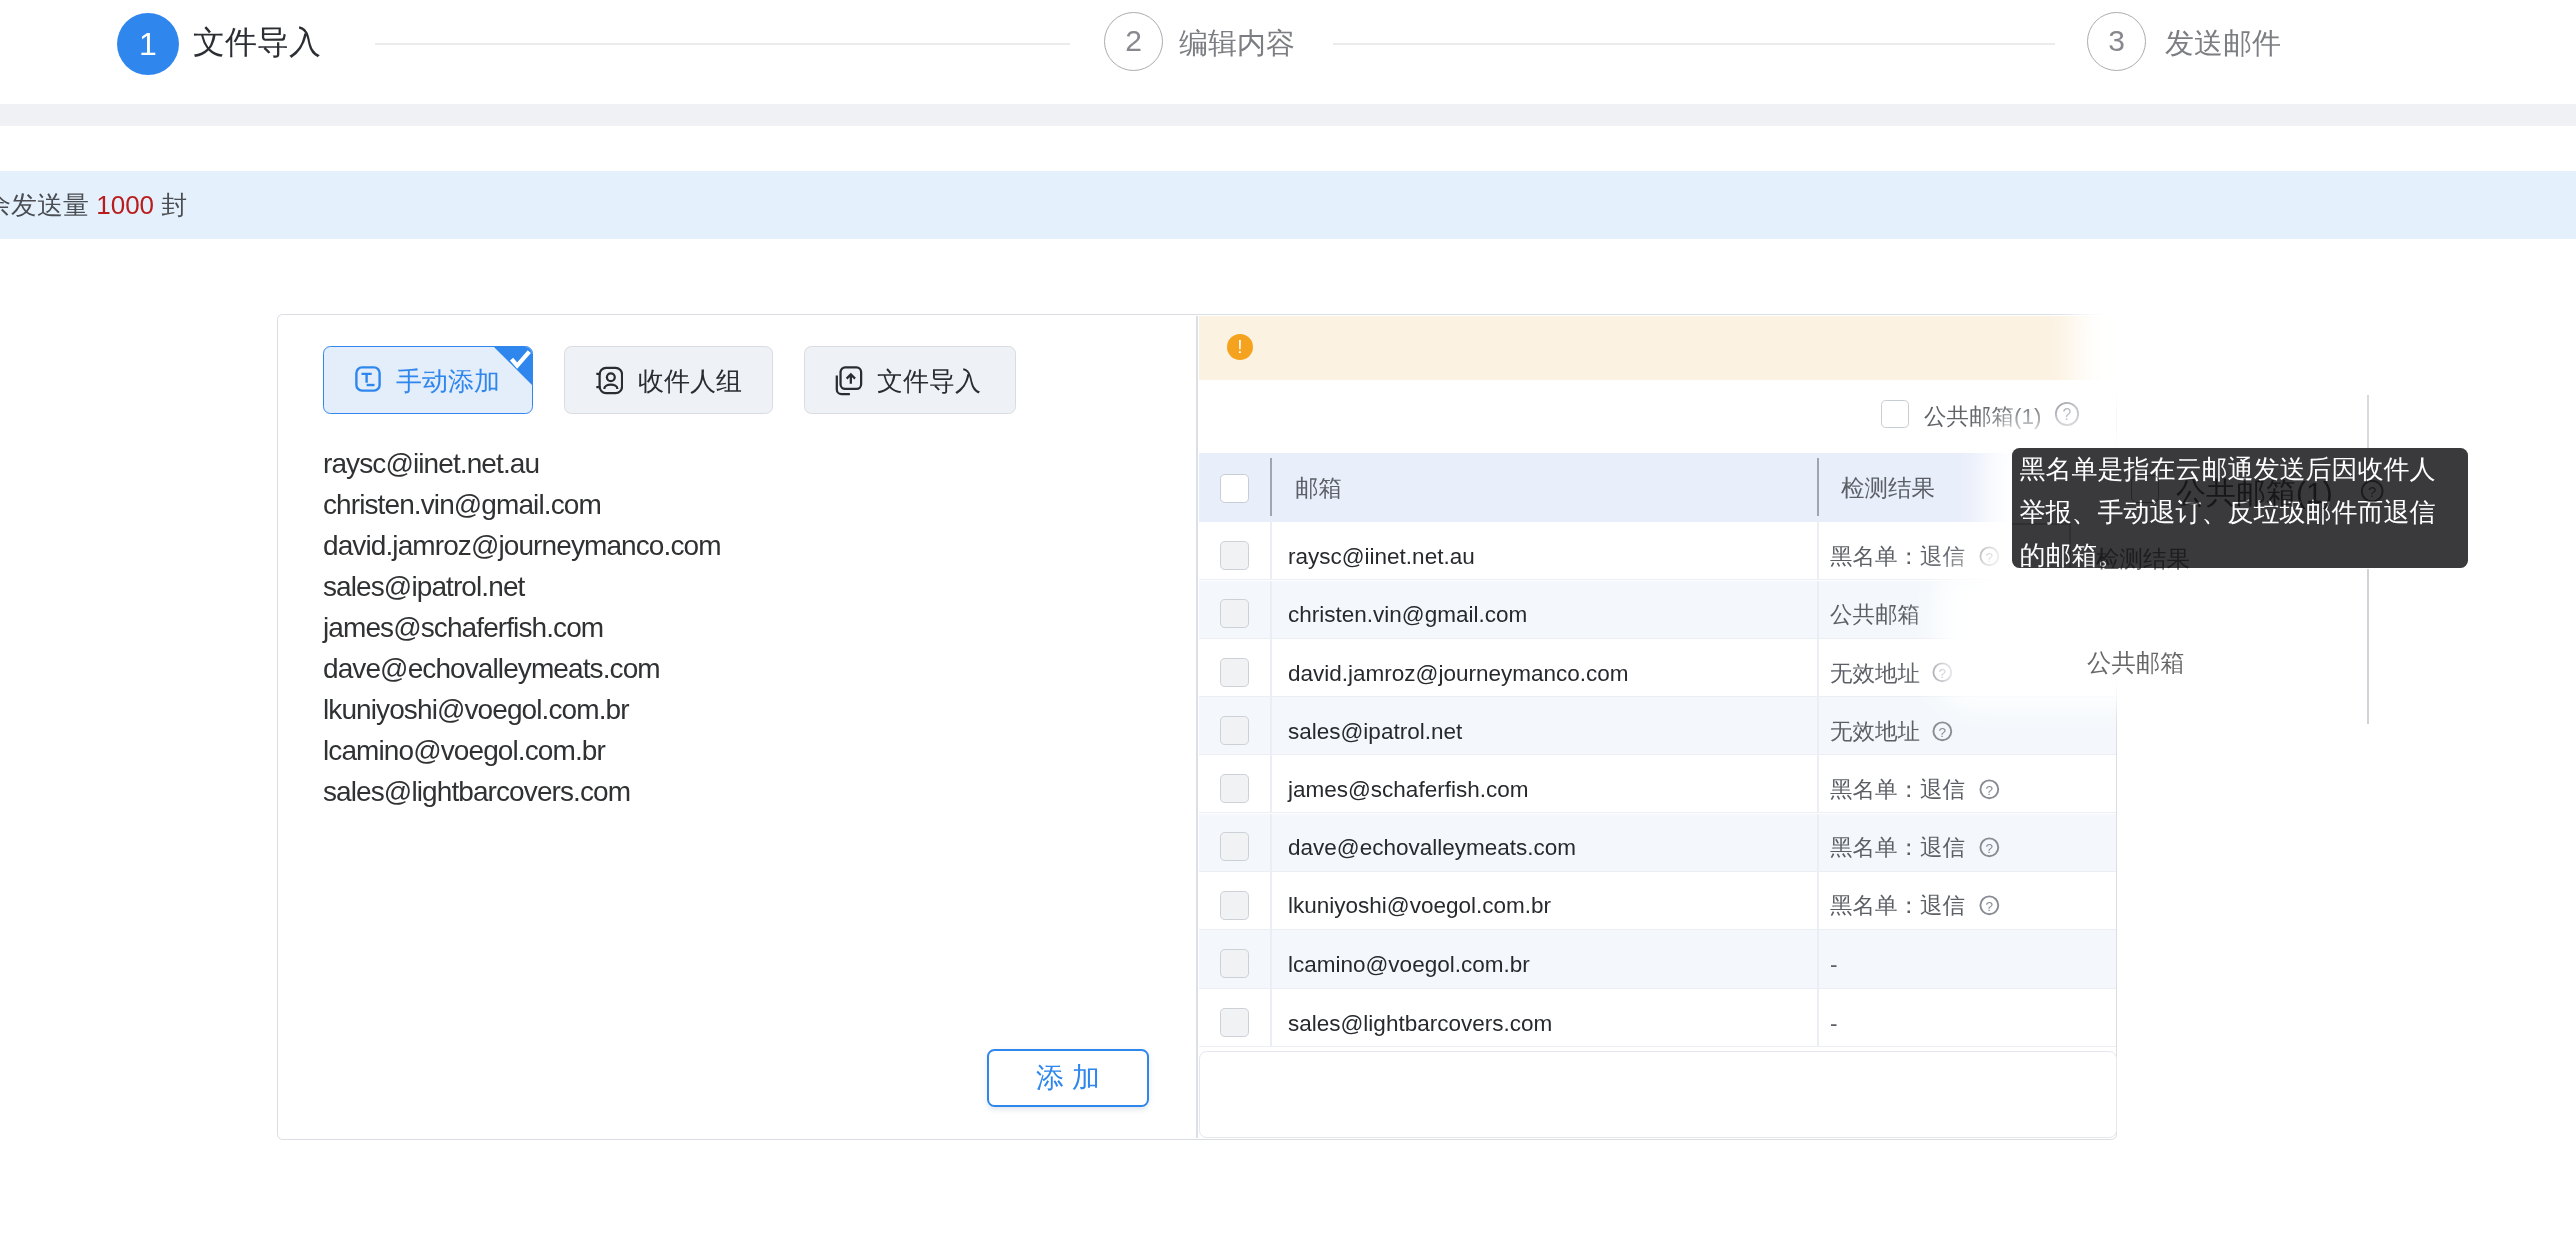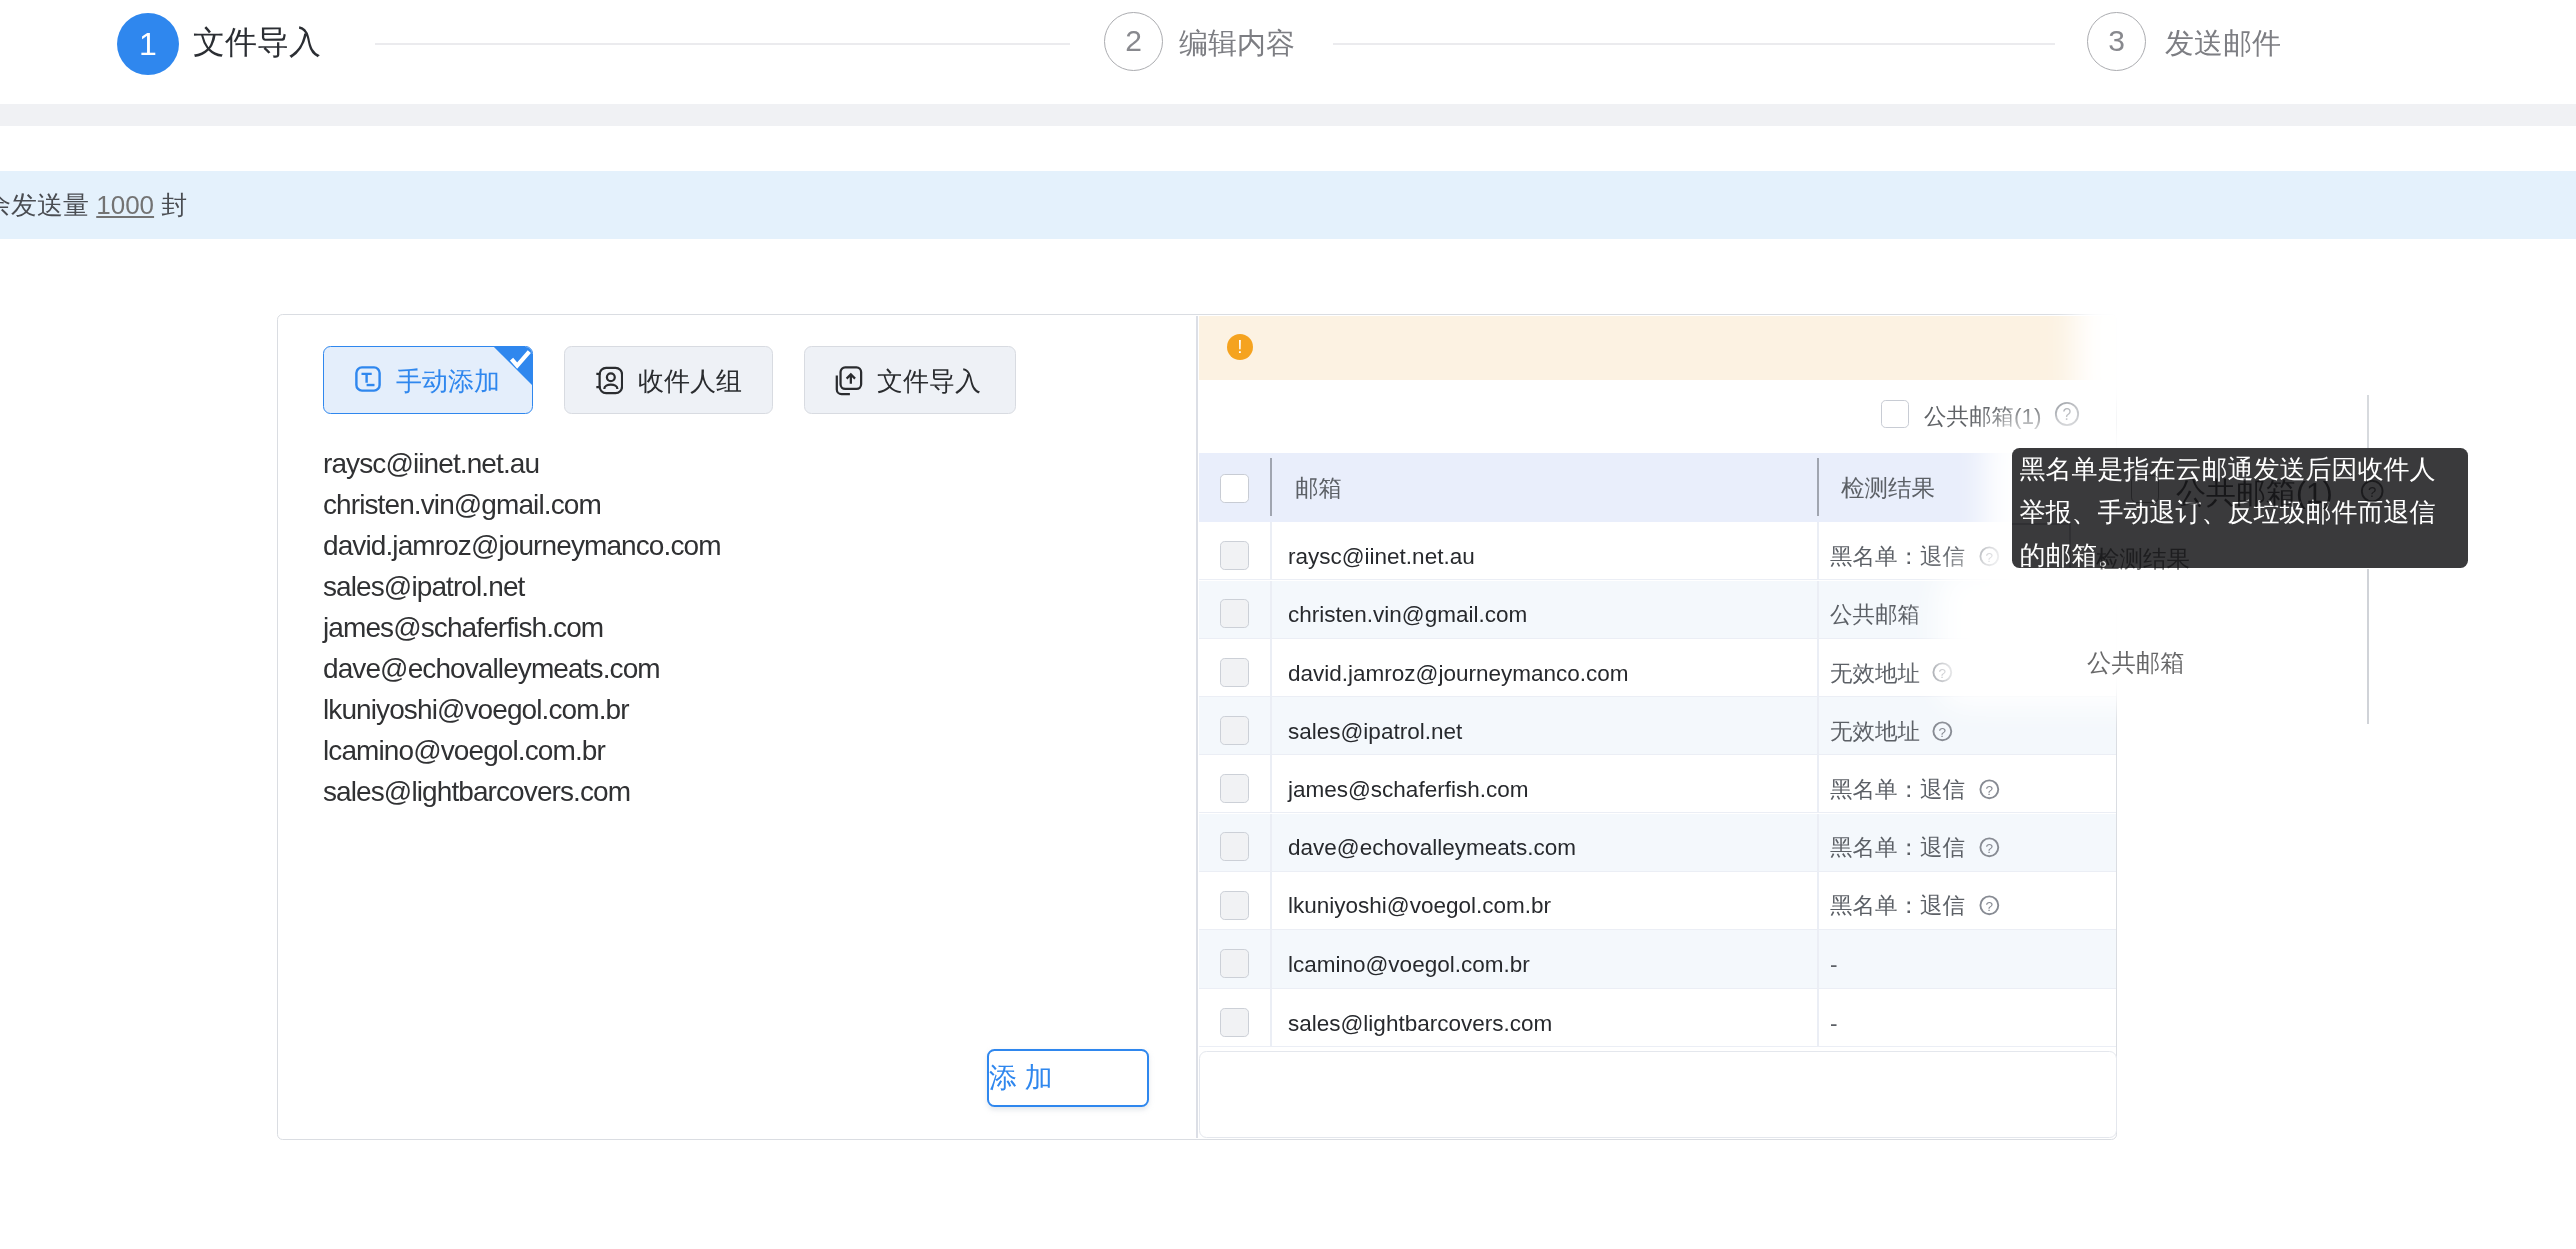--- a/index.html
+++ b/index.html
@@ -18,21 +18,21 @@
   <div class="abs" style="left:1104px;top:12.2px;width:59px;height:59px;border-radius:50%;border:1.9px solid #abacb0;color:#88898e;font-size:30px;text-align:center;line-height:55px;">2</div>
   <div class="abs" style="left:1179px;top:23.5px;font-size:29px;color:#7d7e83;">编辑内容</div>
   <div class="abs" style="left:1333px;top:43px;width:722px;height:1.9px;background:#ebebee;"></div>
 
   <div class="abs" style="left:2087px;top:12.2px;width:59px;height:59px;border-radius:50%;border:1.9px solid #abacb0;color:#88898e;font-size:30px;text-align:center;line-height:55px;">3</div>
   <div class="abs" style="left:2165px;top:23.5px;font-size:29px;color:#7d7e83;">发送邮件</div>
 
   <div class="abs" style="left:0;top:104px;width:2576px;height:21.6px;background:#f0f1f4;"></div>
 
   <div class="abs" style="left:0;top:171px;width:2576px;height:68px;background:#e4f1fc;"></div>
-  <div class="abs" style="left:-41px;top:171px;width:752px;height:68px;line-height:68px;font-size:26px;color:#4a4d52;">剩余发送量 <span style="color:#737373;text-decoration:underline;">1000</span> 封</div>
+  <div class="abs" style="left:-41px;top:171px;width:752px;height:68px;line-height:68px;font-size:26px;color:#4a4d52;">剩余发送量 <span style="color:#b91c1c;">1000</span> 封</div>
 
   <div class="abs" style="left:277px;top:314px;width:1840px;height:826px;border:1.9px solid #dadde2;border-radius:5.6px;background:#fff;"></div>
 
   <div class="abs" style="left:1196px;top:316px;width:1.9px;height:822px;background:#dcdfe6;"></div>
 
   <div class="abs" style="left:323px;top:346px;width:210px;height:68px;border:1.9px solid #2f87ee;border-radius:7.5px;background:#e4eefb;overflow:hidden;">
     <svg class="abs" style="right:-1.9px;top:-1.9px;" width="43" height="43" viewBox="0 0 46 46">
       <polygon points="1,0 46,0 46,45" fill="#2f87ee"></polygon>
       <polyline points="22,15 28,22 41,7" stroke="#fff" stroke-width="4.5" fill="none"></polyline>
     </svg>
@@ -56,21 +56,21 @@
   <div class="abs" style="left:804px;top:346px;width:212px;height:68px;border:1.9px solid #d8dbe1;border-radius:7.5px;background:#eef1f6;"></div>
   <svg class="abs" style="left:834px;top:366px;" width="29" height="30" viewBox="0 0 31 32">
     <path d="M3 10 L3 25 C3 27.7 5.3 30 8 30 L17 30" fill="none" stroke="#2a2c2f" stroke-width="2.4"></path>
     <rect x="7" y="1.5" width="22" height="23" rx="5" fill="#eef1f6" stroke="#2a2c2f" stroke-width="2.4"></rect>
     <path d="M18 19 L18 9.5 M13.5 13.5 L18 9 L22.5 13.5" fill="none" stroke="#2a2c2f" stroke-width="2.4"></path>
   </svg>
   <div class="abs" style="left:877px;top:346px;height:68px;line-height:71px;font-size:26px;color:#2a2c2f;">文件导入</div>
 
   <div class="abs" style="left:323px;top:443px;font-size:28px;letter-spacing:-0.9px;color:#303133;line-height:41px;">raysc@iinet.net.au<br>christen.vin@gmail.com<br>david.jamroz@journeymanco.com<br>sales@ipatrol.net<br>james@schaferfish.com<br>dave@echovalleymeats.com<br>lkuniyoshi@voegol.com.br<br>lcamino@voegol.com.br<br>sales@lightbarcovers.com</div>
 
-  <div class="abs" style="left:987px;top:1049px;width:162px;height:58px;border:2.3px solid #2f87ee;border-radius:7.5px;background:#fff;color:#2f87ee;font-size:28px;text-align:left;line-height:54px;box-shadow:0 2.8px 5.6px rgba(180,190,200,0.35);">添 加</div>
+  <div class="abs" style="left:987px;top:1049px;width:162px;height:58px;border:2.3px solid #2f87ee;border-radius:7.5px;background:#fff;color:#2f87ee;font-size:28px;text-align:center;line-height:54px;box-shadow:0 2.8px 5.6px rgba(180,190,200,0.35);">添 加</div>
 
   <div class="abs" style="left:1199px;top:316px;width:917px;height:64px;background:#fcf2e2;"></div>
   <div class="abs" style="left:1227px;top:334px;width:26px;height:26px;border-radius:50%;background:#f5a31f;color:#fff;font-size:19px;text-align:center;line-height:25px;">!</div>
 
   <div class="abs" style="left:1881px;top:400px;width:28px;height:28px;border:1.9px solid #c8ccd4;border-radius:4.7px;background:#fff;"></div>
   <div class="abs" style="left:1924px;top:403px;font-size:22.5px;color:#5f6266;line-height:28px;">公共邮箱(1)</div>
   <div class="abs" style="left:2054px;top:401px;width:26px;height:26px;">
     <svg width="26" height="26" viewBox="0 0 28 28">
         <circle cx="14" cy="14" r="12" fill="none" stroke="#8f939a" stroke-width="2"></circle>
         <text x="14" y="20" font-size="17" fill="#8f939a" text-anchor="middle" font-family="Liberation Sans">?</text>

